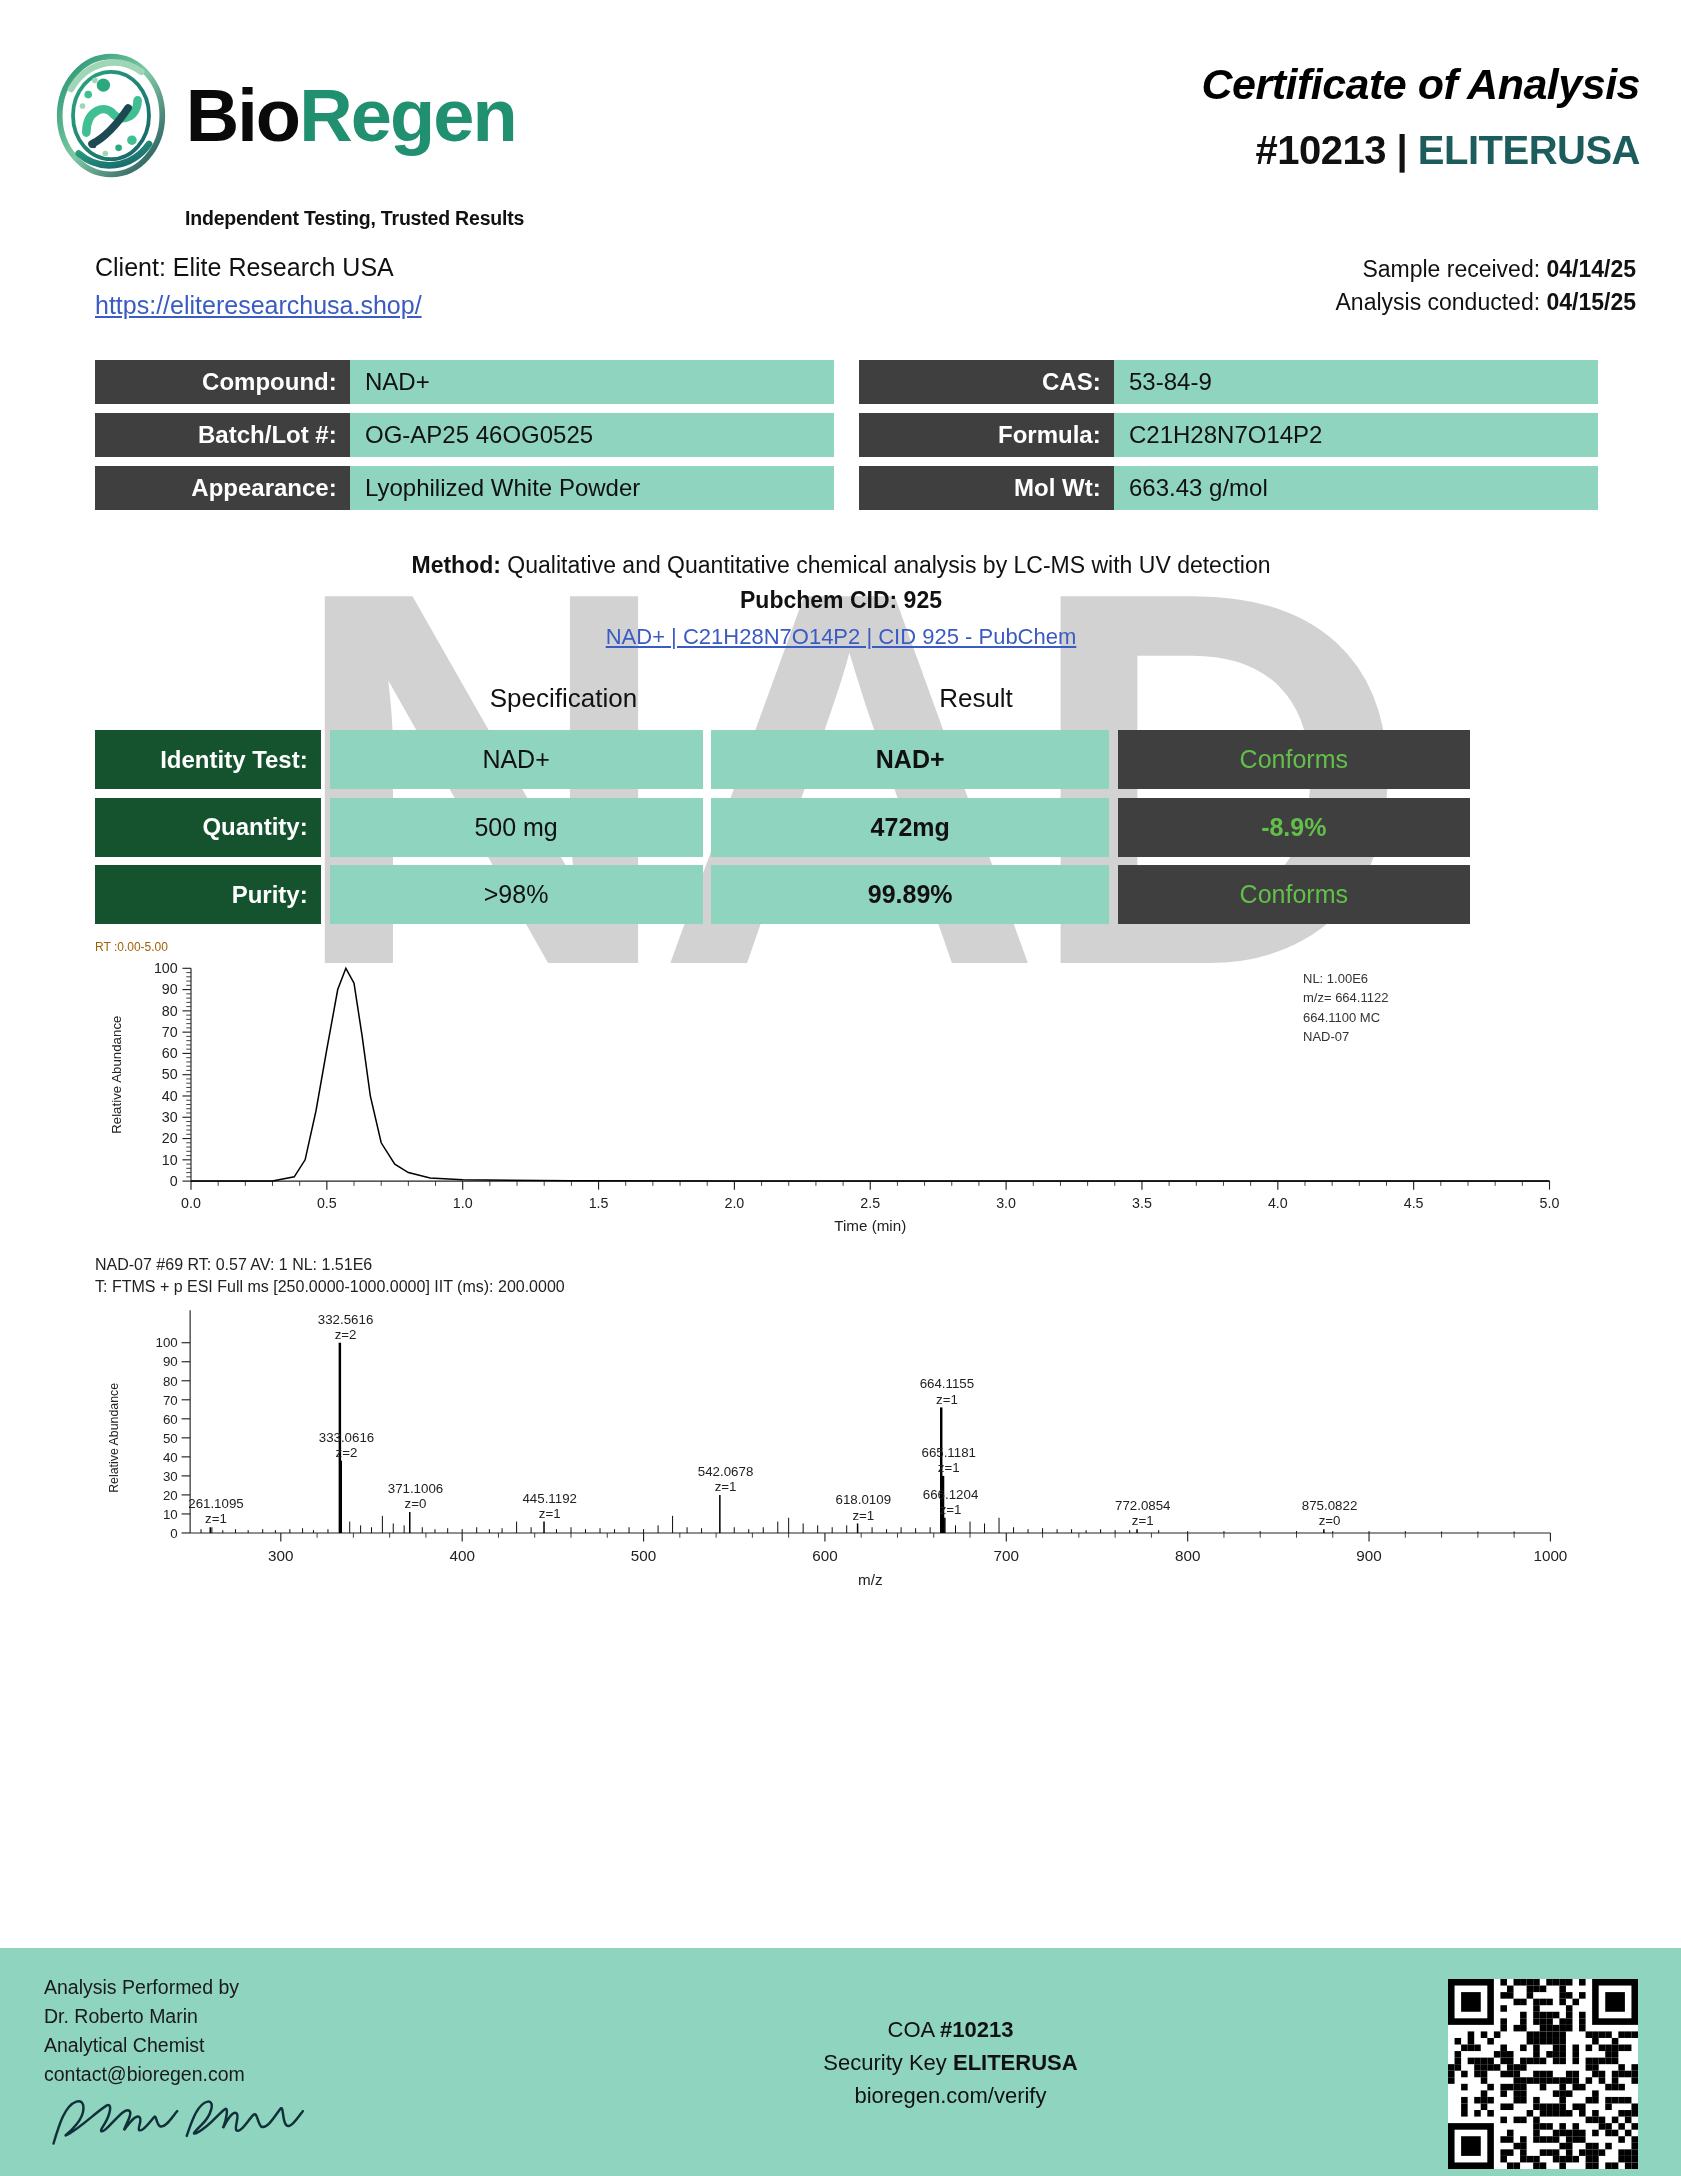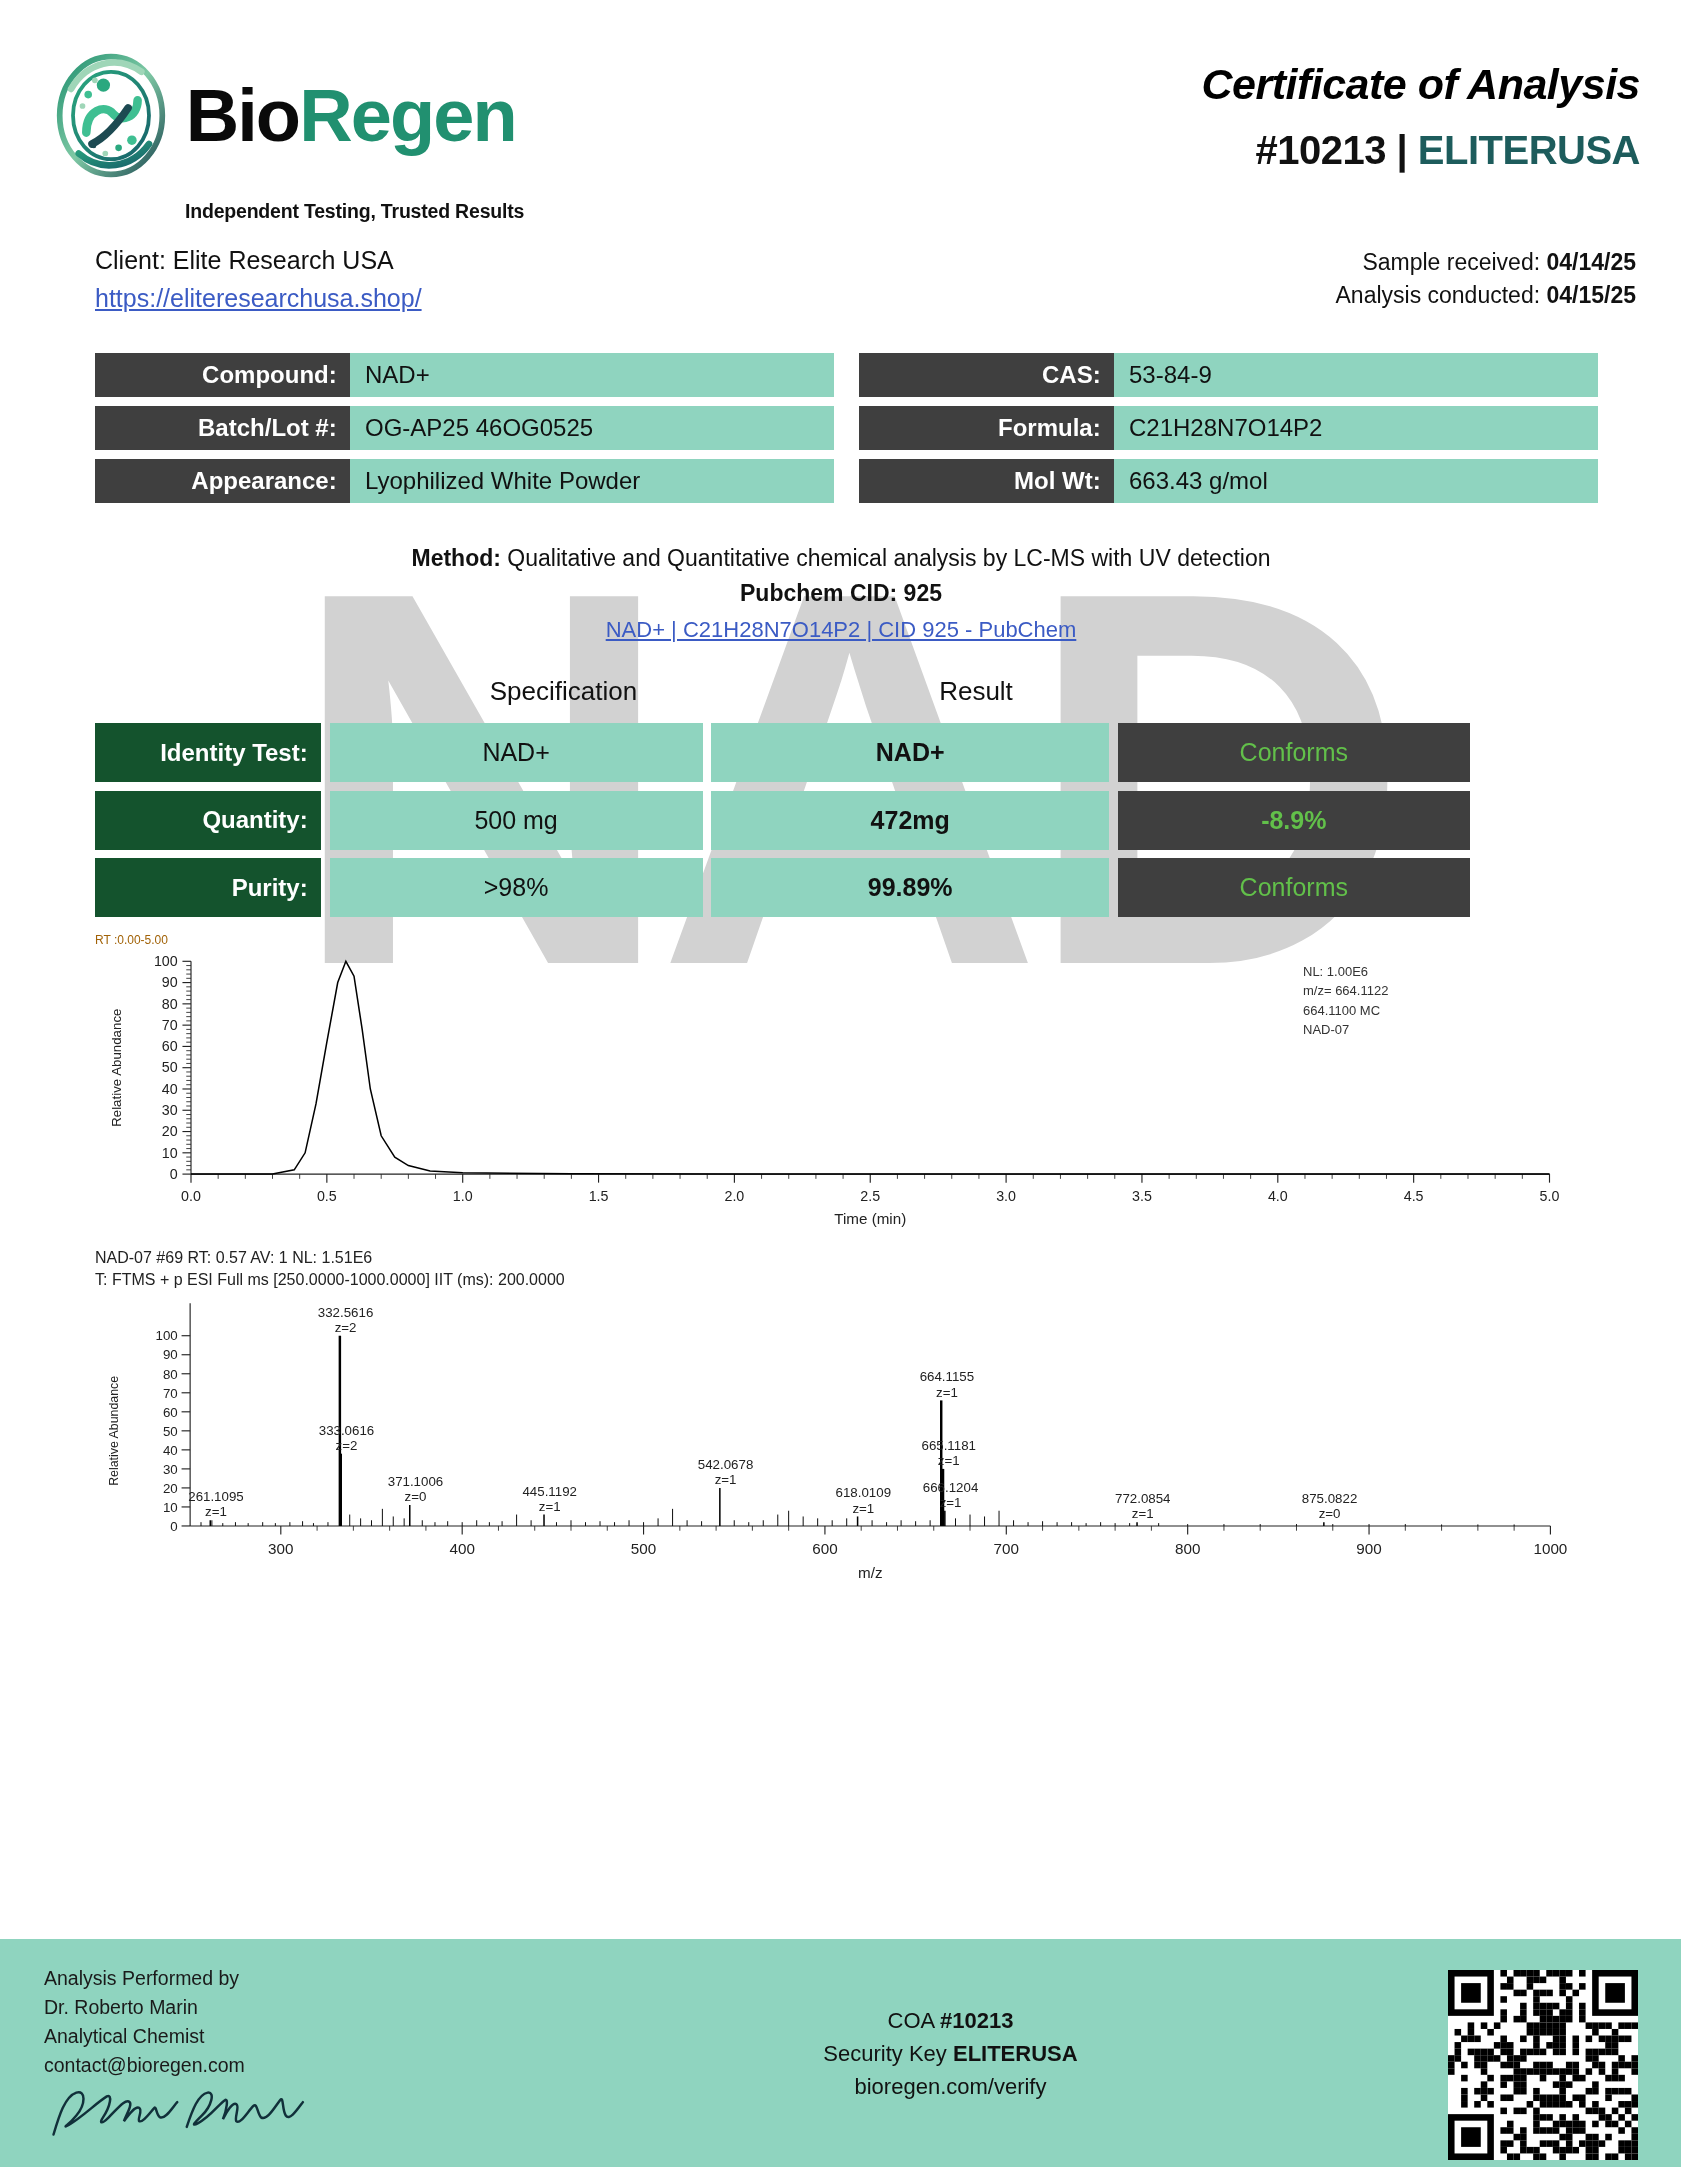--- a/index.html
+++ b/index.html
@@ -16,21 +16,21 @@
   .wm-text {
     position: absolute; left: 50%; top: 571px; transform: translateX(-50%);
     font-size: 533px; font-weight: 700; color: #d2d2d2;
     font-family: "Liberation Sans", sans-serif; letter-spacing: -17px;
     line-height: 0.78; white-space: nowrap;
   }
 
   
   .header { position: relative; display: flex; justify-content: space-between;
             align-items: flex-start; padding: 49px 42px 0 42px; }
-  .logo-wrap { display: flex; align-items: center; gap: 16px; flex-direction: column; }
+  .logo-wrap { display: flex; align-items: center; gap: 23px; flex-direction: column; }
   .logo-row { display: flex; align-items: center; gap: 13.3px; }
   .logo-mark { width: 122px; height: 133px; flex: none; }
   .logo-word { font-size: 74px; font-weight: 700; letter-spacing: -1.9px; line-height: 1; }
   .logo-word .bio { color: #0a0a0a; }
   .logo-word .regen { color: #219070; }
   .logo-tag { font-size: 19.5px; font-weight: 700; color: #111; letter-spacing: -0.2px;
               margin-left: 143px; margin-top: 1.9px; }
   .title-block { text-align: right; padding-top: 11.4px; }
   .coa-title { font-size: 43px; font-weight: 700; color: #000; letter-spacing: -0.5px; font-style: italic; }
   .coa-sub { font-size: 40px; font-weight: 700; margin-top: 19px; letter-spacing: -0.5px; }
@@ -85,21 +85,21 @@
   .charts { position: relative; padding: 5.7px 38px 0 95px; }
   .chart-box { position: relative; }
   .chart-caption { font-family: "Liberation Sans", sans-serif; font-size: 12px;
                    color: #a16207; white-space: pre; line-height: 1.35; }
   .chart-annot { position: absolute; font-size: 13px; color: #333;
                  line-height: 1.5; white-space: pre; }
   .ms-header { font-size: 16px; color: #222; line-height: 1.35; white-space: pre;
                margin-top: 11.4px; }
 
   
-  .footer { position: absolute; left: 0; bottom: 9px; width: 1682px; height: 228px;
+  .footer { position: absolute; left: 0; bottom: 0; width: 1682px; height: 228px;
             background: #8fd4bf; display: flex; align-items: flex-start;
             padding: 25px 44px 0 44px; }
   .f-left { font-size: 19.5px; color: #1a1a1a; line-height: 1.48; width: 457px; }
   .f-center { flex: 1; text-align: center; font-size: 22px; color: #111;
               line-height: 1.5; padding-top: 40px; }
   .f-center b { font-weight: 700; }
   .f-right { width: 238px; display: flex; justify-content: flex-end; padding-top: 5.7px; }
   .sig { margin-top: 1.9px; }
 </style>
 </head>

